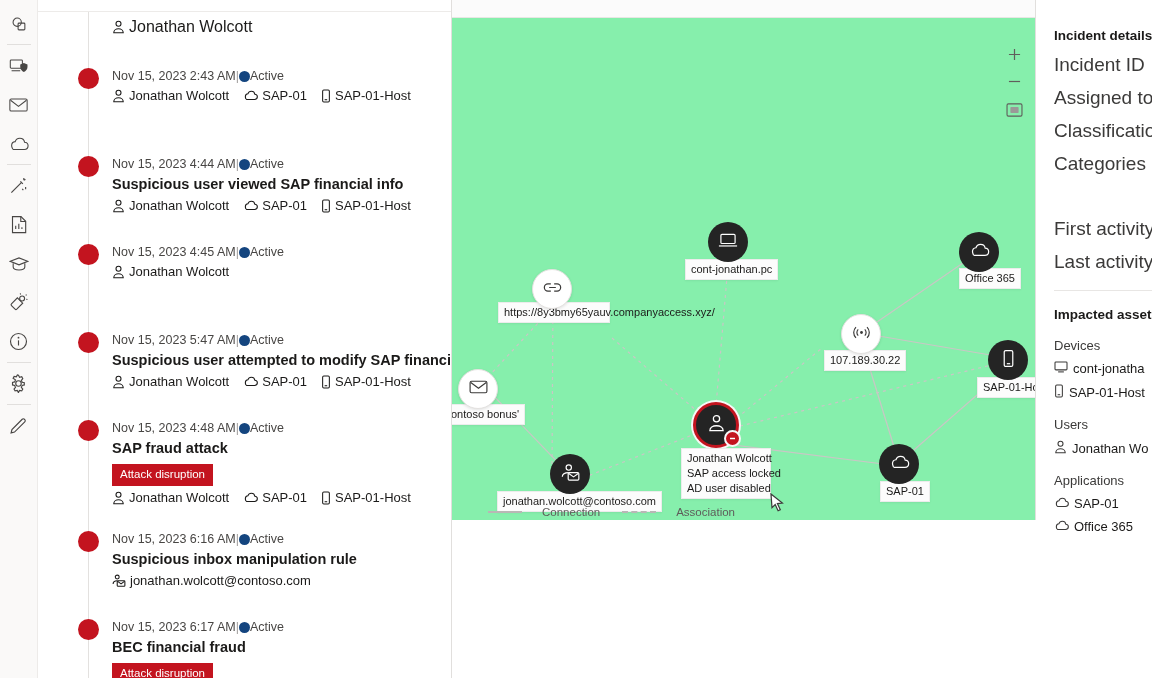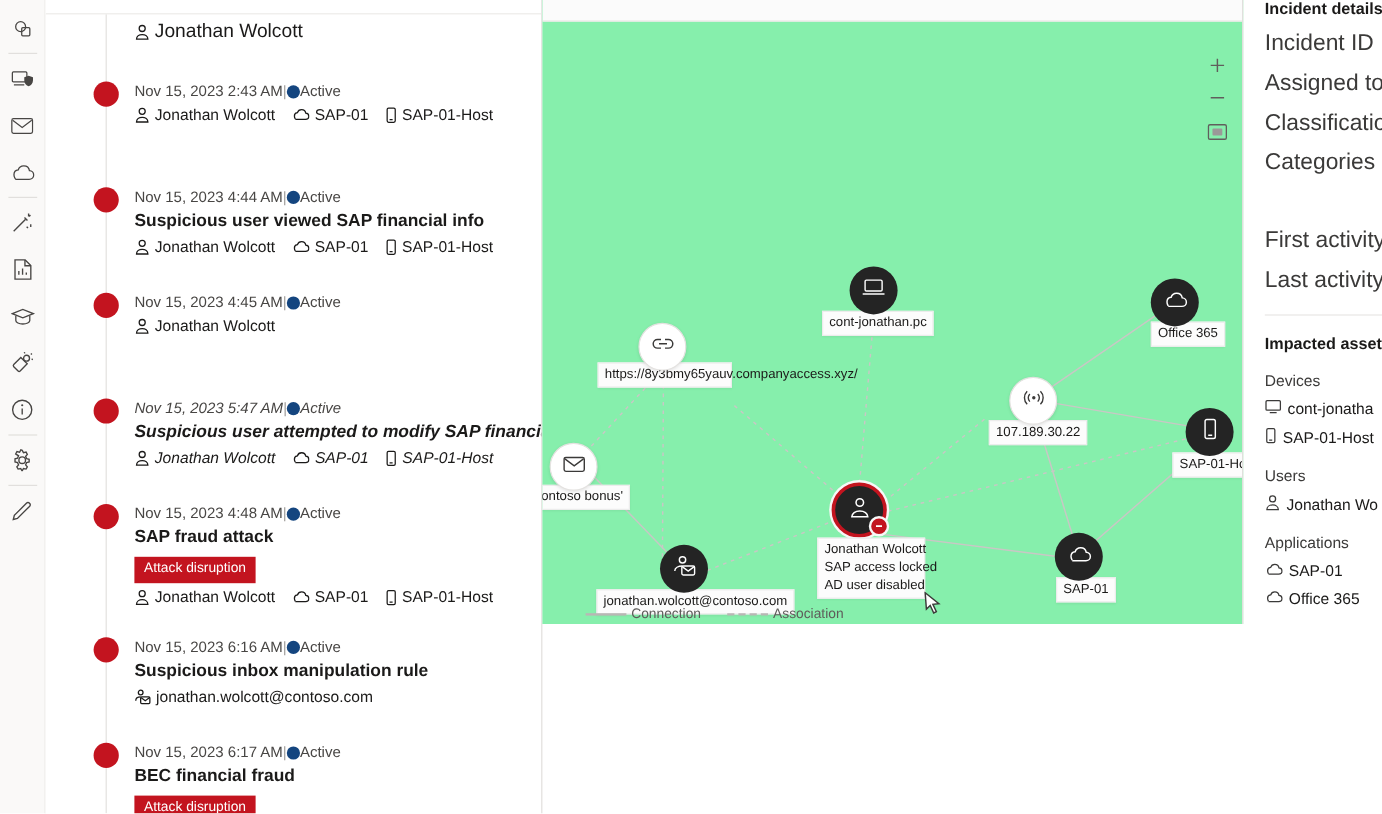--- a/index.html
+++ b/index.html
@@ -160,37 +160,37 @@
   }
   .node-label.multi { white-space: normal; text-align: left; }
   .node-label.focus-label { text-align: center; z-index: 6; }
 
   .legend {
     position: absolute; left: 36px; bottom: 2px;
     display: flex; align-items: center; gap: 22px;
     font-size: 11.5px; color: #5e5c5a;
     z-index: 8;
   }
-  .legend-item { display: flex; align-items: center; gap: 4px; }
+  .legend-item { display: flex; align-items: center; gap: 20px; }
   .legend-line { width: 34px; height: 0; border-top: 2px solid #b9b7b5; }
   .legend-line.dashed { border-top: 2px dashed #b9b7b5; }
 
   .cursor { position: absolute; z-index: 30; pointer-events: none; }
 
   
   .detailpane {
     width: 116px; height: 678px;
     background: #ffffff;
     padding: 0 0 0 18px;
     overflow: hidden;
     flex: 1 1 auto;
   }
   .d-title {
     font-size: 13.5px; font-weight: bold;
-    color: #1b1a19; white-space: nowrap;
+    color: #1b1a19; margin-top: 28px; white-space: nowrap;
   }
   .d-label {
     font-size: 19px; color: #3b3a39;
     margin-top: 11px; white-space: nowrap;
   }
   .d-sep { height: 1px; background: #e8e6e4; margin: 17px 0 0 0; width: 140px; }
   .d-group { font-size: 13px; color: #3b3a39; margin-top: 16px; white-space: nowrap; }
   .d-item {
     display: flex; align-items: center; gap: 5px;
     font-size: 13px; color: #1b1a19;
@@ -406,21 +406,21 @@
                 <span>
                   <svg width="13" height="14" viewBox="0 0 14 15" fill="none" stroke="#1b1a19" stroke-width="1.15">
                     <circle cx="7" cy="4" r="2.7"></circle>
                     <path d="M1.9 13.6c0-2.5 2.3-4.2 5.1-4.2s5.1 1.7 5.1 4.2z"></path>
                   </svg>
                 </span>
                 <span>Jonathan Wolcott</span>
               </span>
             </div>
           </div>
-          <div class="alert" style="margin-top: 26px; font-style: italic;">
+          <div class="alert" style="margin-top: 26px;">
             <span class="dot"></span>
             <div class="alert-meta">
               <span>Nov 15, 2023 5:47 AM</span>
               <span class="bar">|</span>
               <span class="status-dot"></span>
               <span>Active</span>
             </div>
             <div class="alert-title">Suspicious user attempted to modify SAP financial info</div>
             <div class="entities">
               <span class="ent">

